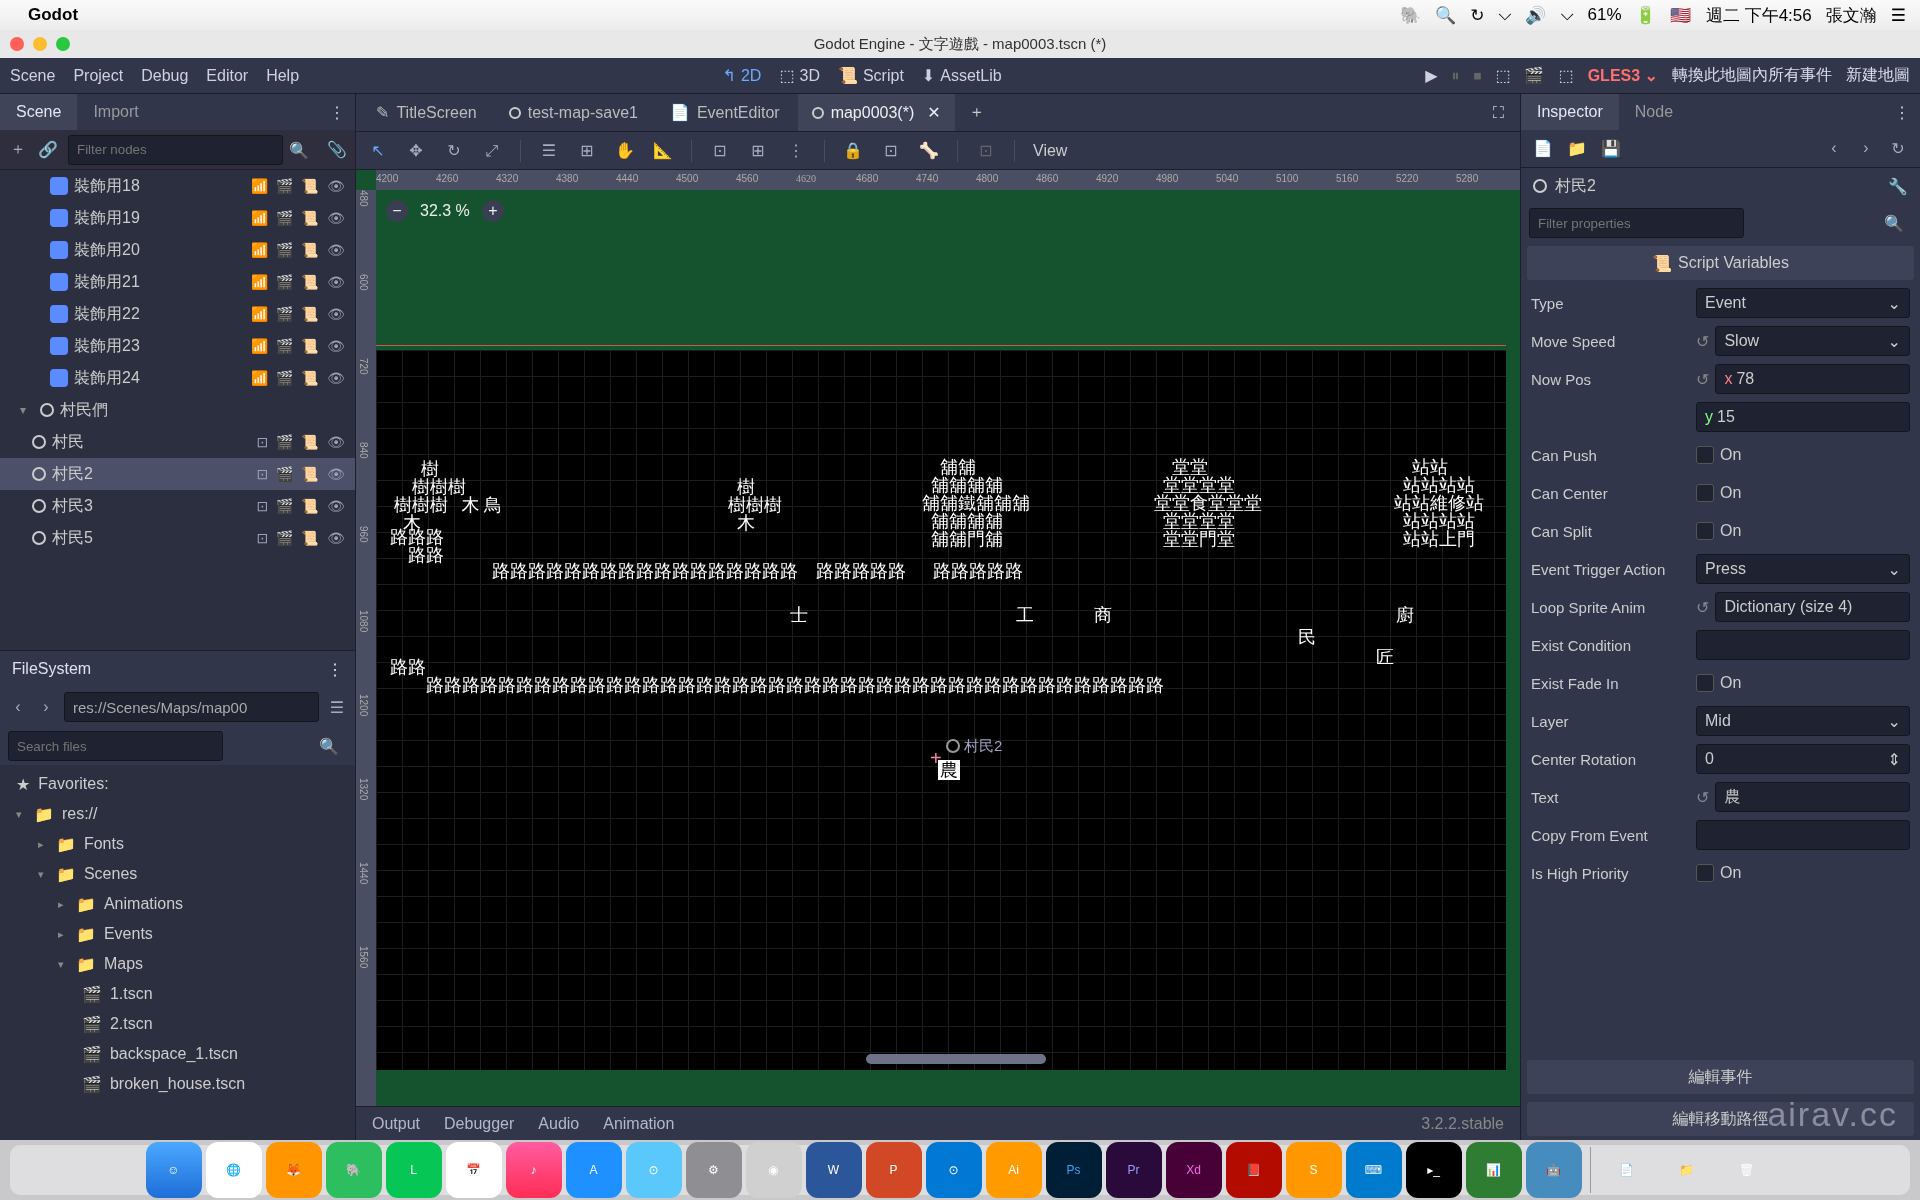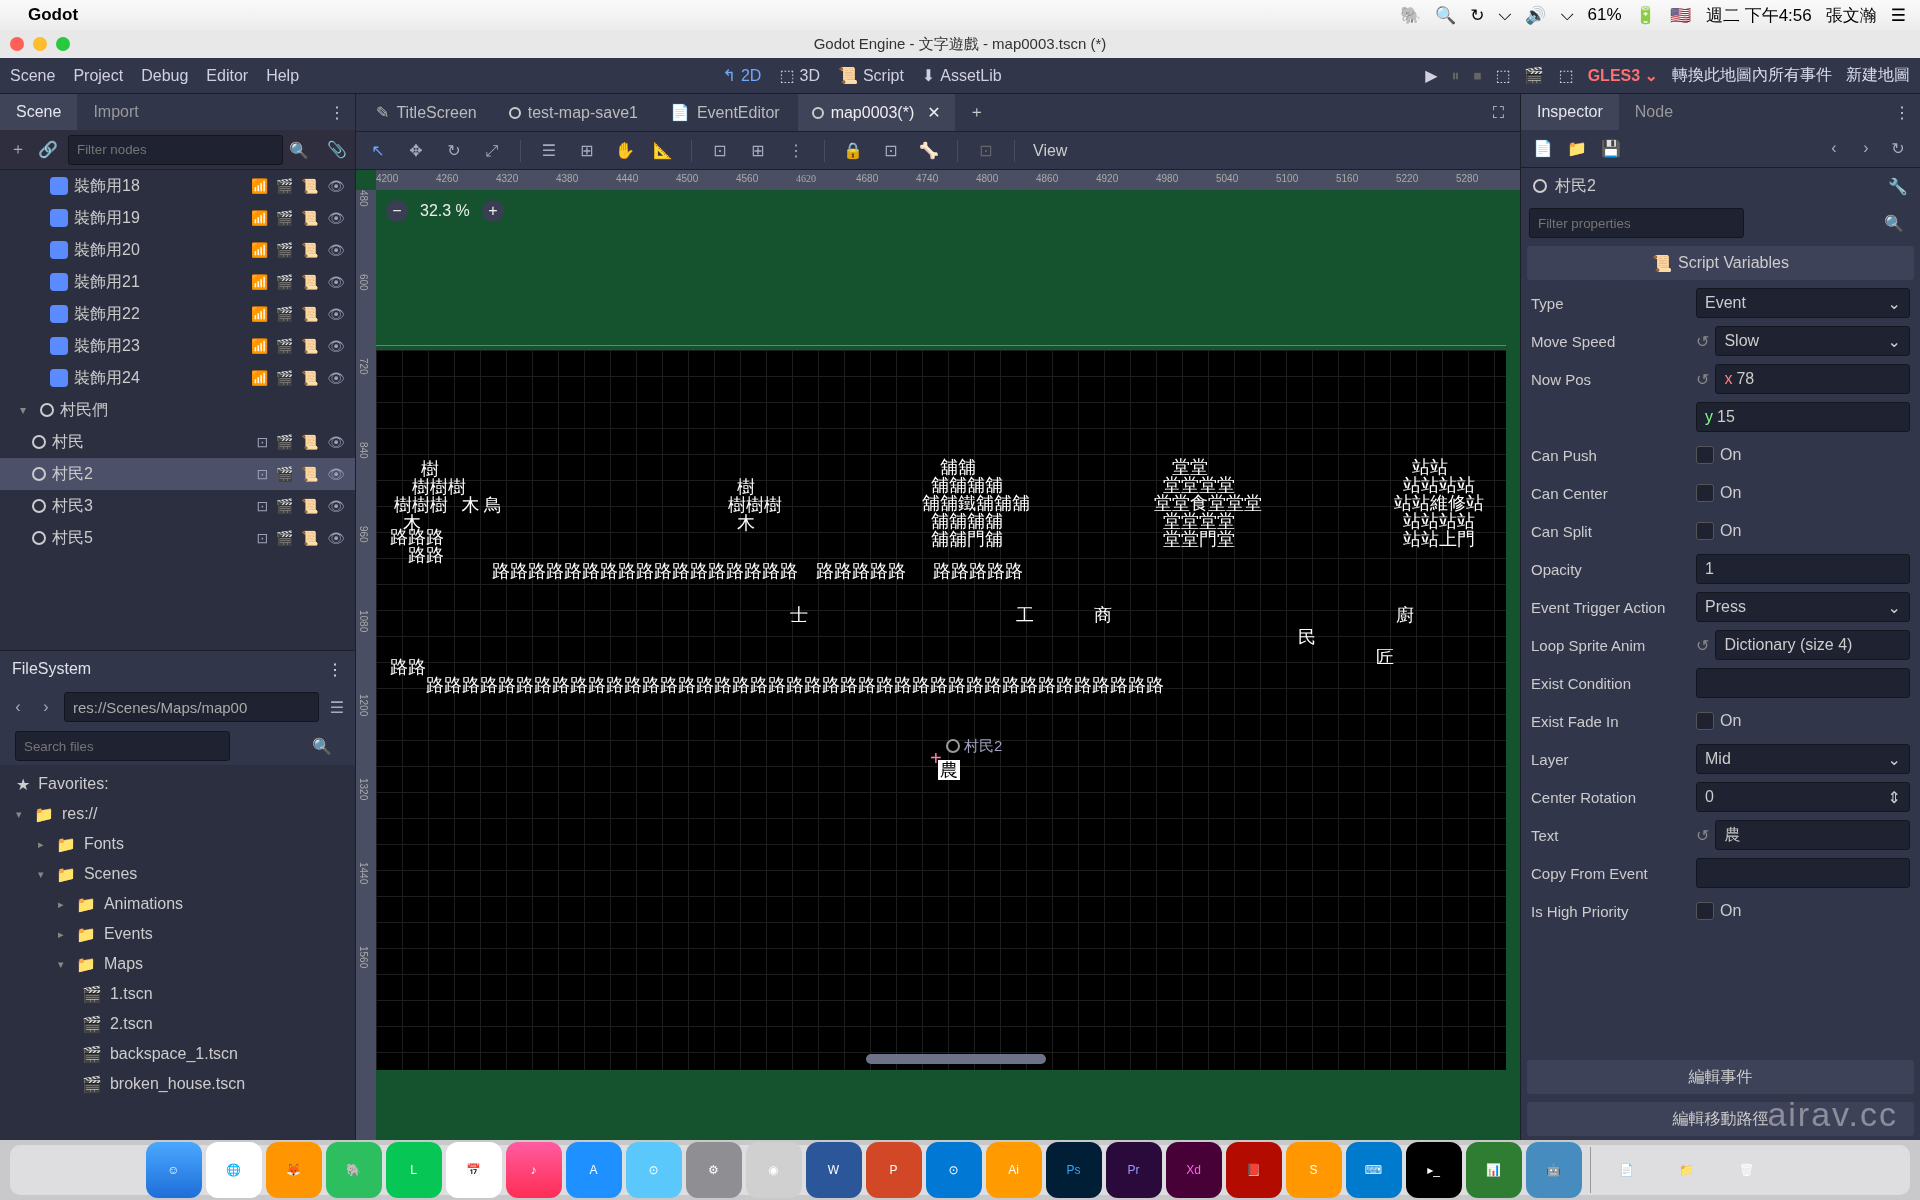--- a/index.html
+++ b/index.html
@@ -53,21 +53,21 @@
 .node-type { width: 18px; height: 18px; border-radius: 4px; display: inline-block; }
 .nt-blue { background: #5a8cff; } .nt-circle { width: 14px; height: 14px; border: 2px solid #ccc; border-radius: 50%; background: transparent; }
 .collapse-arrow { position: absolute; margin-left: -20px; font-size: 12px; color: #888; }
 
 
 .fs-panel { height: 490px; background: #32364a; border-top: 1px solid #1e1e2a; display: flex; flex-direction: column; }
 .fs-header { height: 36px; display: flex; align-items: center; padding: 0 12px; color: #e0e0e8; }
 .fs-header .dotsv { margin-left: auto; }
 .fs-nav { height: 40px; display: flex; align-items: center; gap: 8px; padding: 0 8px; }
 .fs-nav .path { flex: 1; background: #1f2230; border: 1px solid #14161f; height: 30px; padding: 0 8px; display: flex; align-items: center; color: #aaa; border-radius: 3px; font-size: 15px; }
-.fs-search { height: 38px; display: flex; align-items: center; padding: 0 15px; }
+.fs-search { height: 38px; display: flex; align-items: center; padding: 0 8px; }
 .fs-search input { flex: 1; background: #1f2230; border: 1px solid #14161f; color: #aaa; height: 30px; padding: 0 28px 0 8px; border-radius: 3px; }
 .fs-tree { flex: 1; overflow: auto; background: #2c2f40; padding-top: 4px; }
 .fs-row { display: flex; align-items: center; height: 30px; gap: 8px; cursor: pointer; }
 .fs-row .arrow { width: 10px; font-size: 11px; color: #888; }
 .folder-ico { color: #6fa8ff; }
 .file-ico { color: #9ca0b8; }
 
 
 .open-tabs { height: 38px; background: #32364a; display: flex; align-items: center; padding: 0 6px; gap: 4px; border-bottom: 1px solid #1e1e2a; }
 .open-tab { padding: 0 14px; height: 100%; display: flex; align-items: center; gap: 7px; color: #bbb; cursor: pointer; }
@@ -503,20 +503,27 @@
         <div class="canvas-text" style="left:1020px;top:256px">廚</div>
         <div class="canvas-text" style="left:1000px;top:298px">匠</div>
         <div class="pink-plus">+</div>
         <div class="selected-node">
             <span>村民2</span>
           </div>
         <div class="sel-char">農</div>
         <div class="hscroll"></div>
       </div>
     </div>
+    <div class="bottom-tabs">
+      <span>Output</span>
+      <span>Debugger</span>
+      <span>Audio</span>
+      <span>Animation</span>
+      <span class="ver">3.2.2.stable</span>
+    </div>
   </div>
 
   <div class="right-col">
     <div class="tabs">
       <div class="tab active">Inspector</div>
       <div class="tab">Node</div>
       <span class="dotsv" style="margin-left:auto;padding:0 10px">⋮</span>
     </div>
     <div class="insp-tb">
       <span class="ficon">📄</span>
@@ -594,28 +601,20 @@
           <div class="value">
             <span class="checkbox"></span>
             <span>On</span>
           </div>
         </div>
       <div class="prop-row">
           <span class="label">Can Split</span>
           <div class="value">
             <span class="checkbox"></span>
             <span>On</span>
-          </div>
-        </div>
-      <div class="prop-row">
-          <span class="label">Opacity</span>
-          <div class="value">
-            <div class="numval">
-              <span>1</span>
-            </div>
           </div>
         </div>
       <div class="prop-row">
           <span class="label">Event Trigger Action</span>
           <div class="value">
             <div class="dropdown">
               <span>Press</span>
               <span>⌄</span>
             </div>
           </div>

